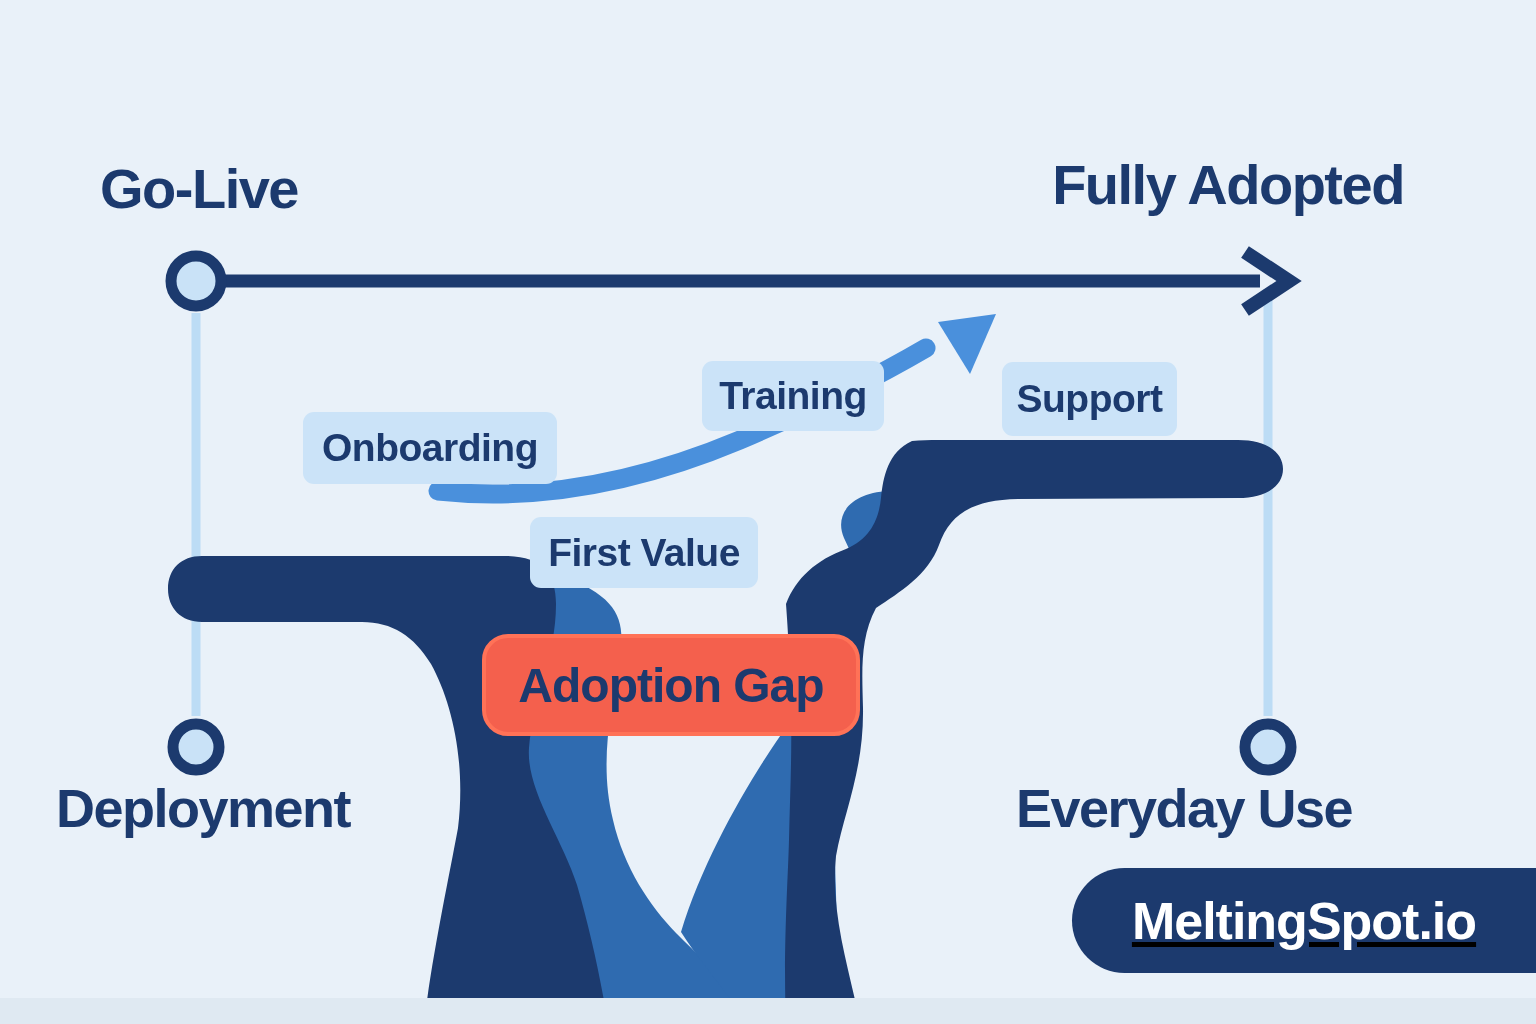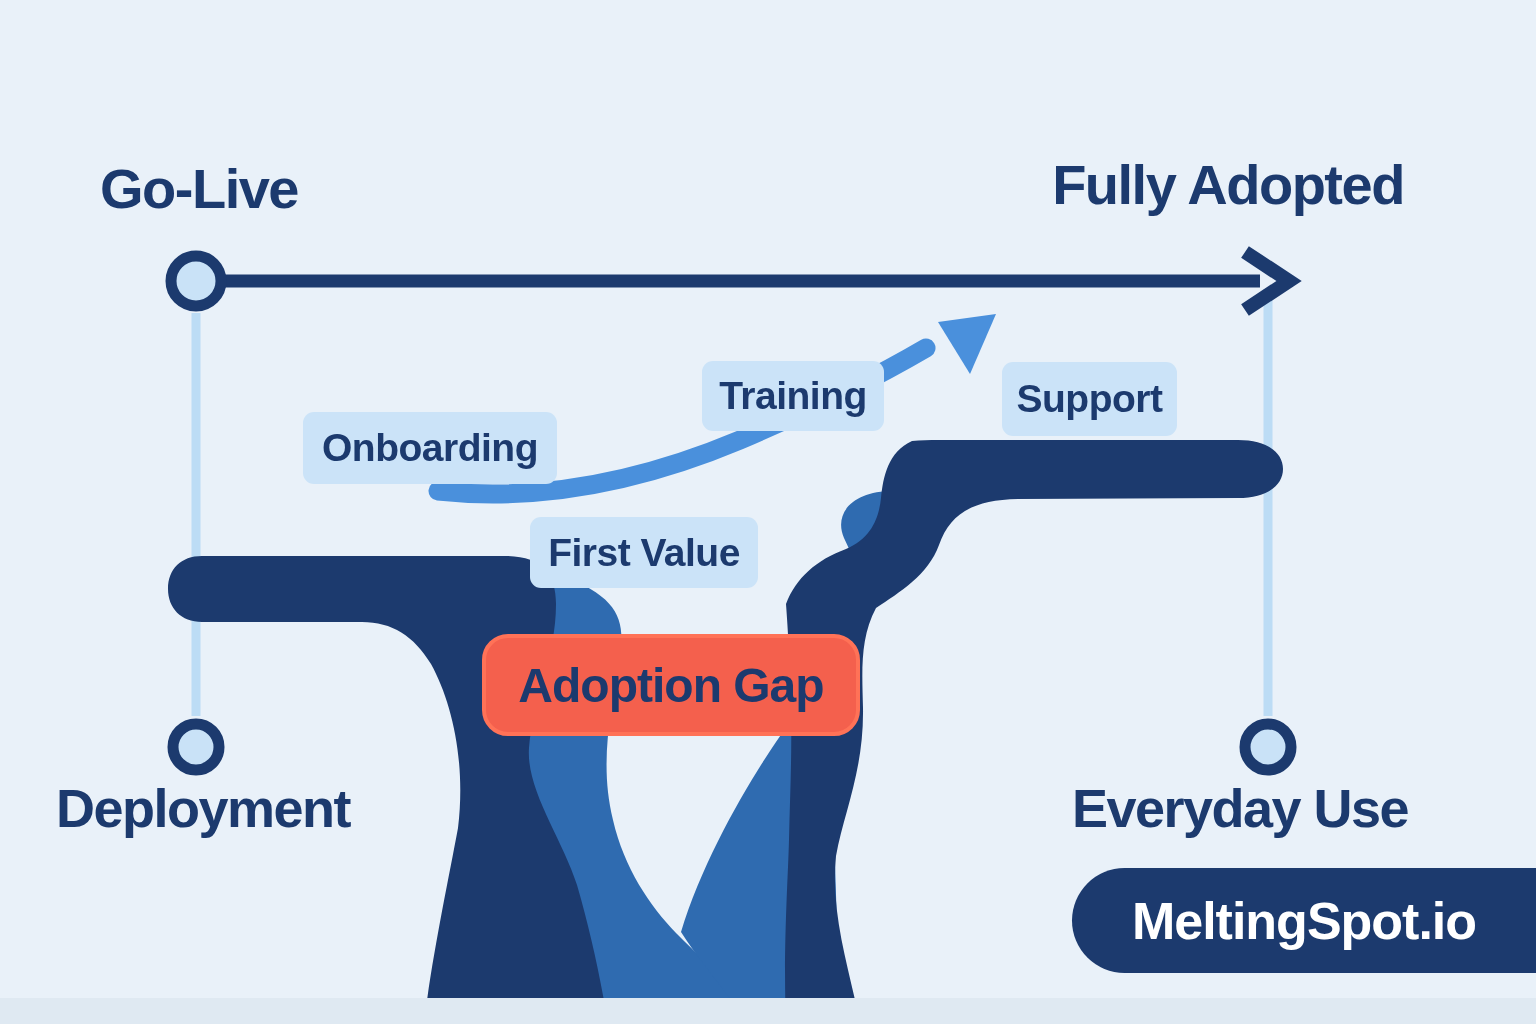--- a/index.html
+++ b/index.html
@@ -29,21 +29,21 @@
     background:var(--gap-bg,#f4604d);
     border:4px solid var(--gap-border,#ff7257);
     box-sizing:border-box;border-radius:26px;
     color:var(--navy,#1c3a6e);font-weight:700;font-size:48px;letter-spacing:-1px;
     white-space:nowrap;
   }
   .brand-pill{
     position:absolute;left:1072px;top:868px;width:464px;height:105px;
     background:var(--brand-bg,#1c3a6e);
     border-radius:53px 0 0 53px;
-    display:flex;align-items:center;justify-content:center;
+    display:flex;align-items:center;justify-content:center;text-decoration:underline;
   }
   .brand-pill span{
     color:var(--brand-text,#ffffff);font-weight:700;font-size:52px;letter-spacing:-1px;
     white-space:nowrap;
   }
   
   .f-navy{fill:var(--navy,#1c3a6e);}
   .s-navy{stroke:var(--navy,#1c3a6e);}
   .s-connector{stroke:var(--connector,#bcdcf5);}
   .f-node{fill:var(--node-fill,#c9e2f7);}
@@ -90,21 +90,21 @@
     <circle class="f-node s-navy" cx="196" cy="281" r="25" stroke-width="11"></circle>
 
     <circle class="f-node s-navy" cx="196" cy="747" r="23" stroke-width="11"></circle>
     <circle class="f-node s-navy" cx="1268" cy="747" r="23" stroke-width="11"></circle>
   </svg>
 
   <div class="abs big-label title" style="left:199px;top:156px;">Go-Live</div>
   <div class="abs big-label title" style="left:1228px;top:152px;">Fully Adopted</div>
 
   <div class="abs big-label sub" style="left:203px;top:777px;text-align:center;">Deployment</div>
-  <div class="abs big-label sub" style="left:1240px;top:777px;">Everyday Use</div>
+  <div class="abs big-label sub" style="left:1184px;top:777px;">Everyday Use</div>
 
   <div class="chip" style="left:303px;top:412px;width:254px;height:72px;">Onboarding</div>
   <div class="chip" style="left:530px;top:487px;width:228px;height:71px;margin-top:30px;">First Value</div>
   <div class="chip" style="left:702px;top:361px;width:182px;height:70px;">Training</div>
   <div class="chip" style="left:1002px;top:362px;width:175px;height:74px;">Support</div>
 
   <div class="gap-box">Adoption Gap</div>
 
   <div class="brand-pill">
     <span>MeltingSpot.io</span>

